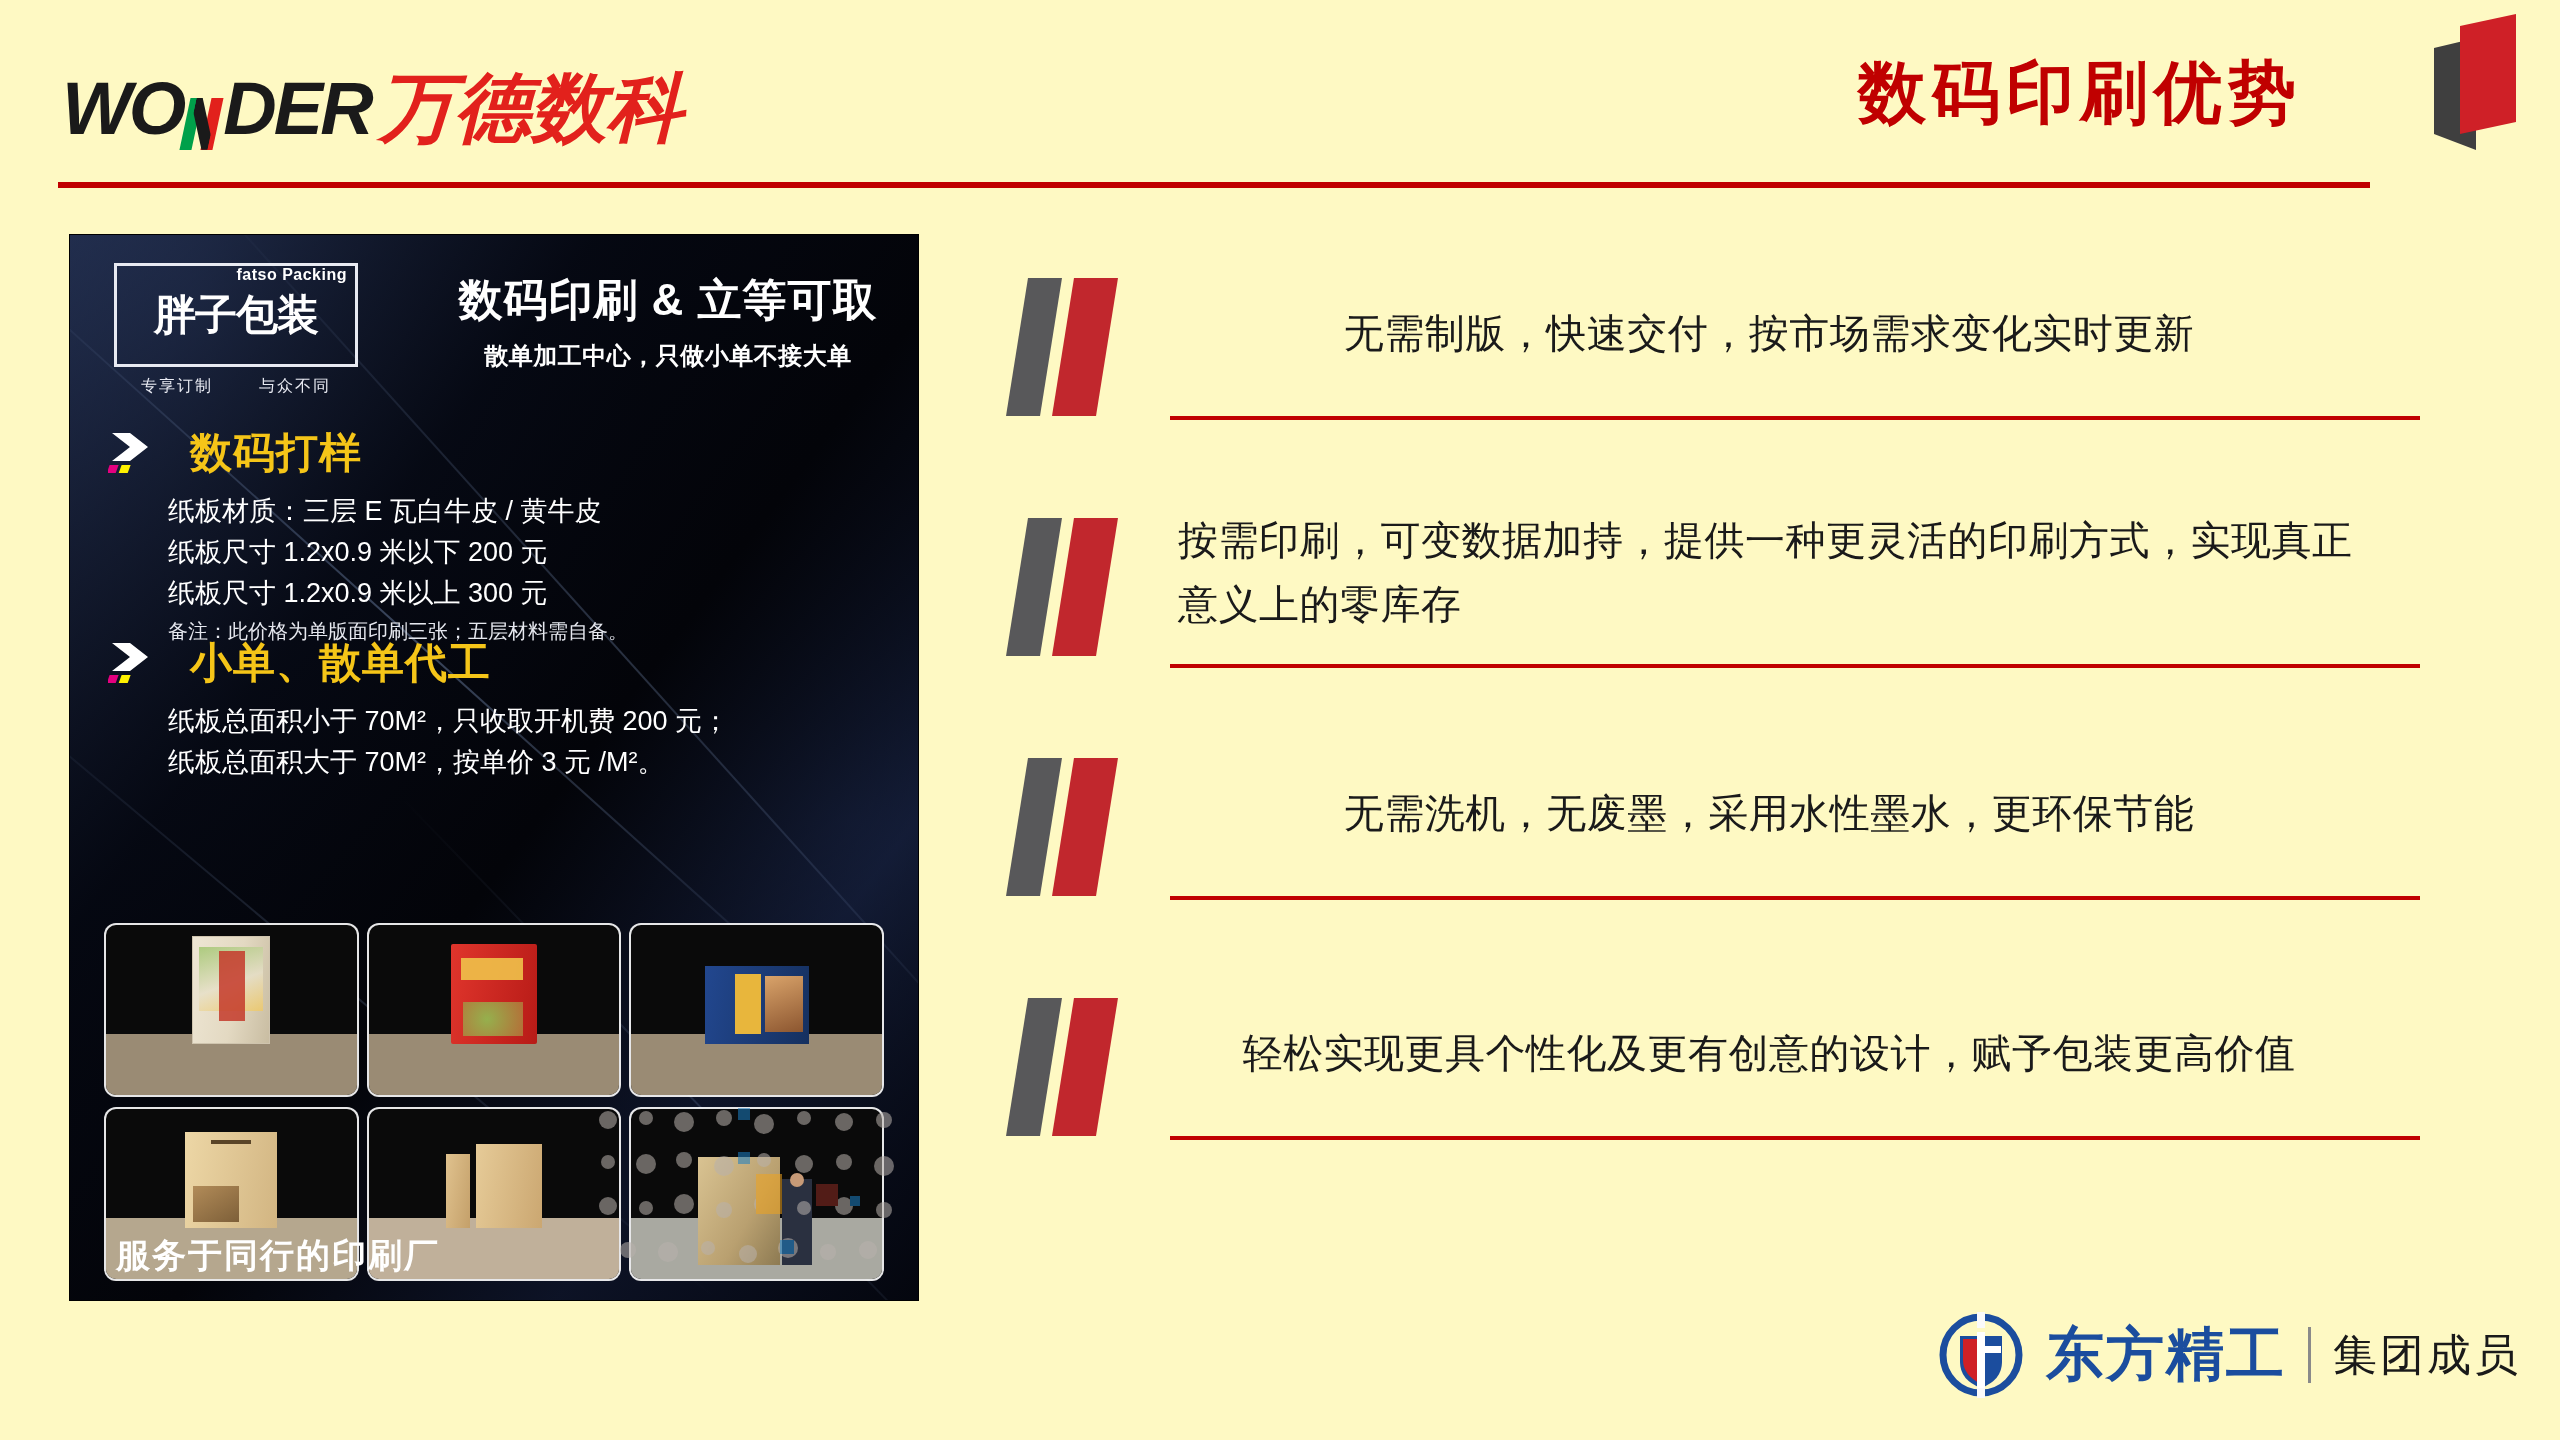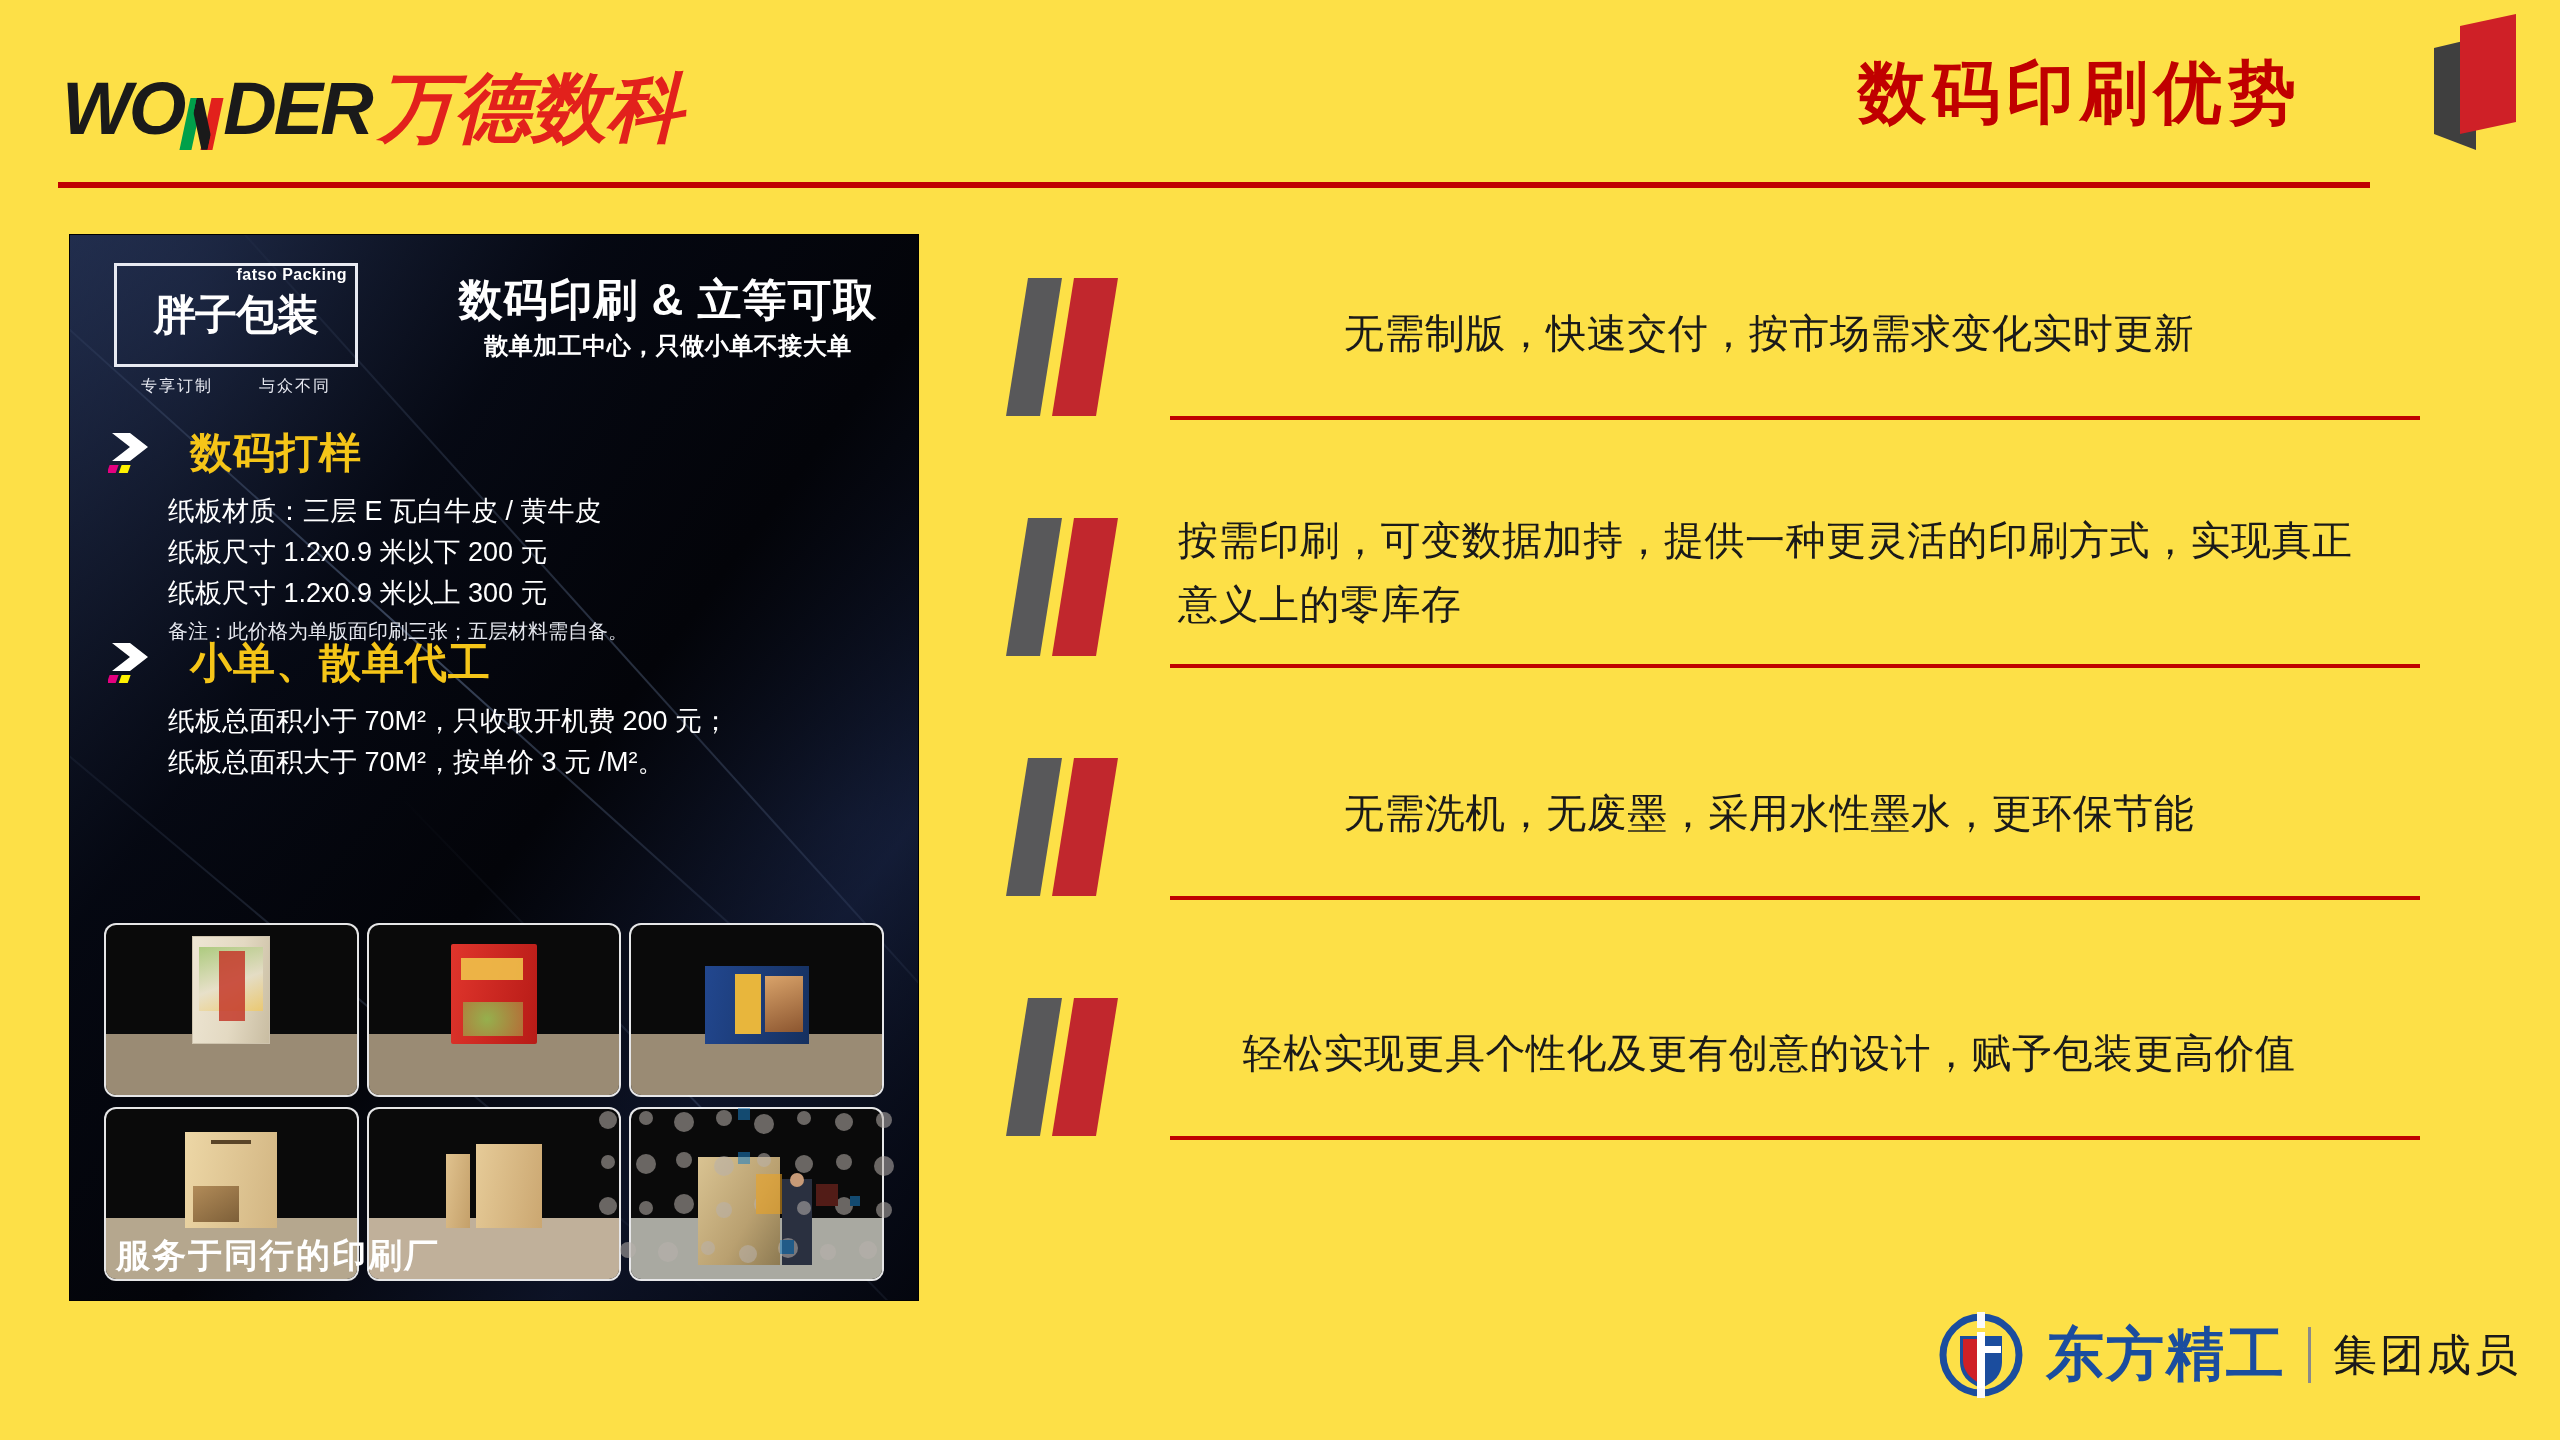--- a/index.html
+++ b/index.html
@@ -2,21 +2,21 @@
 <html><head>
 <meta charset="utf-8">
 <style>
   * { box-sizing: border-box; margin: 0; padding: 0; }
   html, body {
     width: 2560px; height: 1440px;
     background: #fafafa;
     font-family: "Liberation Sans", "DejaVu Sans", sans-serif;
     overflow: hidden;
   }
-  .slide { position: relative; width: 2560px; height: 1440px; background: #fde047; }
+  .slide { position: relative; width: 2560px; height: 1440px; background: #fef9c3; }
 
   
   .brand-logo {
     position: absolute; left: 62px; top: 58px;
     display: flex; align-items: baseline;
     font-style: italic; font-weight: 900;
     letter-spacing: -2px;
     white-space: nowrap;
   }
   .brand-en { font-size: 74px; color: #1a1a1a; font-style: italic; font-weight: 900; letter-spacing: -3px; }
@@ -65,21 +65,21 @@
   .fatso-sub {
     position: absolute; left: 48px; top: 118px; width: 236px;
     display: flex; justify-content: space-around;
     color: #e8eaf2; font-size: 16px; letter-spacing: 2px; margin-top: 23px;
   }
 
   .poster-head {
     position: absolute; right: 30px; top: 36px; text-align: center; width: 440px;
   }
   .poster-head-main { color: #ffffff; font-size: 44px; font-weight: 900; letter-spacing: 1px; white-space: nowrap; }
-  .poster-head-sub { color: #ffffff; font-size: 24px; font-weight: 700; margin-top: 0; letter-spacing: 0.5px; white-space: nowrap; }
+  .poster-head-sub { color: #ffffff; font-size: 24px; font-weight: 700; margin-top: 10px; letter-spacing: 0.5px; white-space: nowrap; }
 
   .sect { position: absolute; }
   .sect-head { display: flex; align-items: center; gap: 14px; }
   .chev { width: 52px; height: 44px; position: relative; flex: 0 0 auto; }
   .sect-title { color: #f5c518; font-size: 42px; font-weight: 900; letter-spacing: 1px; white-space: nowrap; margin-left: 16px; }
   .sect-lines { margin-top: 10px; margin-left: 60px; }
   .sect-lines .ln { color: #ffffff; font-size: 27px; line-height: 1.52; white-space: nowrap; }
   .sect-lines .note { color: #e6e8ef; font-size: 20px; margin-top: 4px; white-space: nowrap; }
 
   .slogan {

